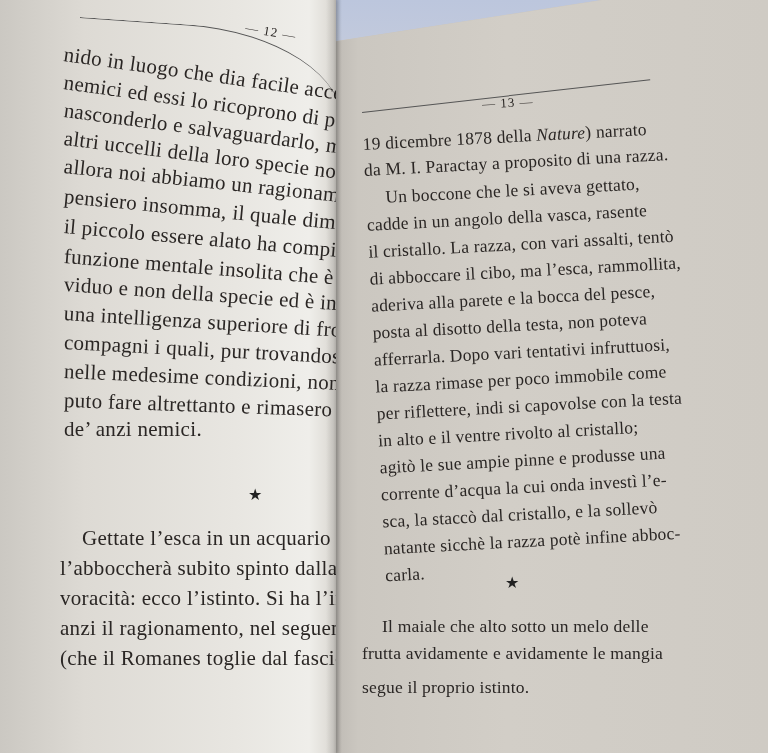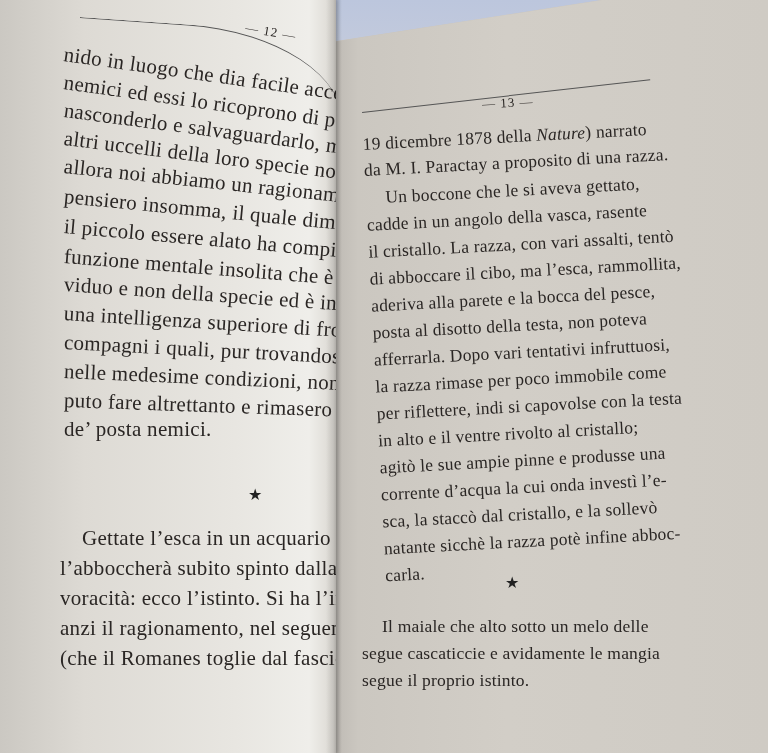--- a/index.html
+++ b/index.html
@@ -82,22 +82,22 @@
   <div class="rl" style="top:375px">corrente d’acqua la cui onda investì l’e-</div>
   <div class="rl" style="top:402px">sca, la staccò dal cristallo, e la sollevò</div>
   <div class="rl" style="top:429px">natante sicchè la razza potè infine abboc-</div>
   <div class="rl" style="top:456px">carla.</div>
 </div>
 
 <div class="star" style="left:505px; top:573px">★</div>
 
 <div class="right-text" style="top:618px; left:362px; transform:none;">
   <div class="rl indent" style="top:0px">Il maiale che alto sotto un melo delle</div>
-  <div class="rl" style="top:27px">segue cascaticcie e avidamente le mangia</div>
-  <div class="rl" style="top:54px">segue il proprio istinto.</div>
+  <div class="rl" style="top:27px">frutta avidamente e avidamente le mangia</div>
+  <div class="rl" style="top:61px">segue il proprio istinto.</div>
 </div>
 
 <div class="page-left"></div>
 <div class="left-clip">
   <div class="header-rule-left"></div>
   <div class="page-num pn-left">— 12 —</div>
 
   <div class="left-text">
     <div class="ll" style="top:0px;   transform:rotate(8deg)">nido in luogo che dia facile acces</div>
     <div class="ll" style="top:28px;  transform:rotate(8deg)">nemici ed essi lo ricoprono di p</div>
@@ -105,21 +105,21 @@
     <div class="ll" style="top:84px;  transform:rotate(7deg)">altri uccelli della loro specie non l</div>
     <div class="ll" style="top:112px; transform:rotate(6deg)">allora noi abbiamo un ragioname</div>
     <div class="ll" style="top:142px; transform:rotate(5.5deg)">pensiero insomma, il quale dimos</div>
     <div class="ll" style="top:172px; transform:rotate(5deg)">il piccolo essere alato ha compi</div>
     <div class="ll" style="top:202px; transform:rotate(4.5deg)">funzione mentale insolita che è d</div>
     <div class="ll" style="top:230px; transform:rotate(4deg)">viduo e non della specie ed è ind</div>
     <div class="ll" style="top:259px; transform:rotate(3.5deg)">una intelligenza superiore di fronte a</div>
     <div class="ll" style="top:288px; transform:rotate(3deg)">compagni i quali, pur trovandosi n</div>
     <div class="ll" style="top:317px; transform:rotate(2.5deg)">nelle medesime condizioni, non han</div>
     <div class="ll" style="top:346px; transform:rotate(2deg)">puto fare altrettanto e rimasero p</div>
-    <div class="ll" style="top:375px; transform:rotate(0deg)">de’ posta nemici.</div>
+    <div class="ll" style="top:375px; transform:rotate(0deg)">de’ anzi nemici.</div>
   </div>
 
   <div class="star" style="left:248px; top:485px">★</div>
 
   <div class="left-text" style="top:528px; left:60px;">
     <div class="ll" style="left:22px; top:0px">Gettate l’esca in un acquario e l</div>
     <div class="ll" style="top:30px">l’abboccherà subito spinto dalla sua</div>
     <div class="ll" style="top:60px">voracità: ecco l’istinto. Si ha l’intellig</div>
     <div class="ll" style="top:90px">anzi il ragionamento, nel seguente</div>
     <div class="ll" style="top:120px">(che il Romanes toglie dal fascicol</div>

